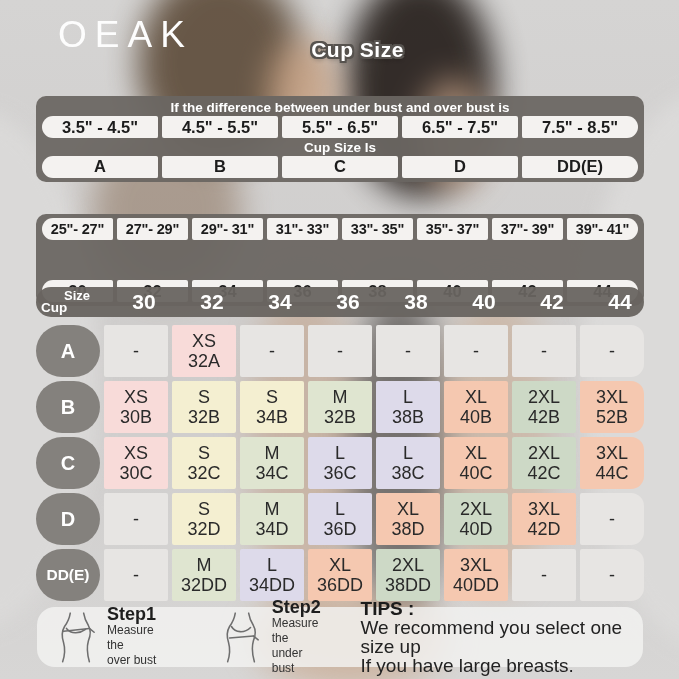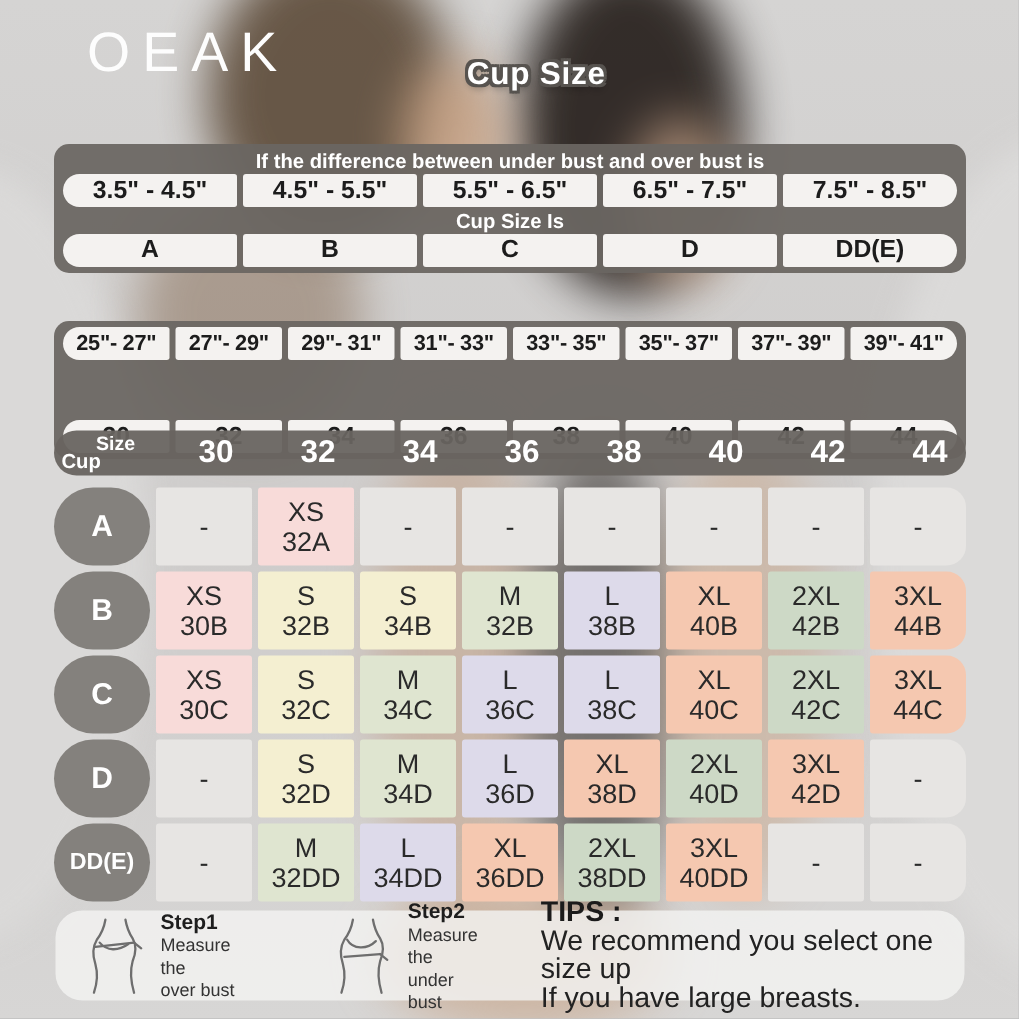--- a/index.html
+++ b/index.html
@@ -61,21 +61,21 @@
   .mlabel.small{font-size:15.5px;}
   .mcell{flex:1;border-radius:2px;display:flex;flex-direction:column;align-items:center;justify-content:center;
     color:#2a2a2a;font-size:18px;line-height:20px;}
   .mrow .mcell:last-child{border-radius:2px 13px 13px 2px;}
   .r-a .mcell:last-child,.r-dd .mcell:last-child{border-radius:2px 13px 13px 2px;}
 
   
   .footer{left:37px;top:607px;width:606px;height:60px;background:rgba(243,243,242,.82);
     border-radius:18px;display:flex;align-items:center;padding:0 14px;box-sizing:border-box;}
   .step{margin-left:10px;}
-  .step .st{font-size:14px;font-weight:700;color:#1e1e1e;line-height:17px;}
+  .step .st{font-size:18px;font-weight:700;color:#1e1e1e;line-height:17px;}
   .step .sl{font-size:12px;color:#333;line-height:15px;}
   .fig{flex:0 0 auto;margin-left:12px;}
   .tips{margin-left:34px;}
   .tips .tt{font-size:19px;font-weight:700;color:#1b1b1b;line-height:18px;}
   .tips .tl{font-size:19px;font-weight:500;color:#222;line-height:19px;}
 </style>
 </head>
 <body>
 
 <div id="stage">
@@ -213,21 +213,21 @@
     <div class="mcell" style="background: rgb(245, 200, 176);">
         <span>XL</span>
         <span>40B</span>
       </div>
     <div class="mcell" style="background: rgb(205, 217, 198);">
         <span>2XL</span>
         <span>42B</span>
       </div>
     <div class="mcell" style="background: rgb(245, 200, 176);">
         <span>3XL</span>
-        <span>44B</span>
+        <span>52B</span>
       </div>
   </div>
 
   <div class="abs mrow" style="top:437px">
     <div class="mlabel">C</div>
     <div class="mcell" style="background: rgb(248, 219, 217);">
         <span>XS</span>
         <span>30C</span>
       </div>
     <div class="mcell" style="background: rgb(244, 239, 209);">

